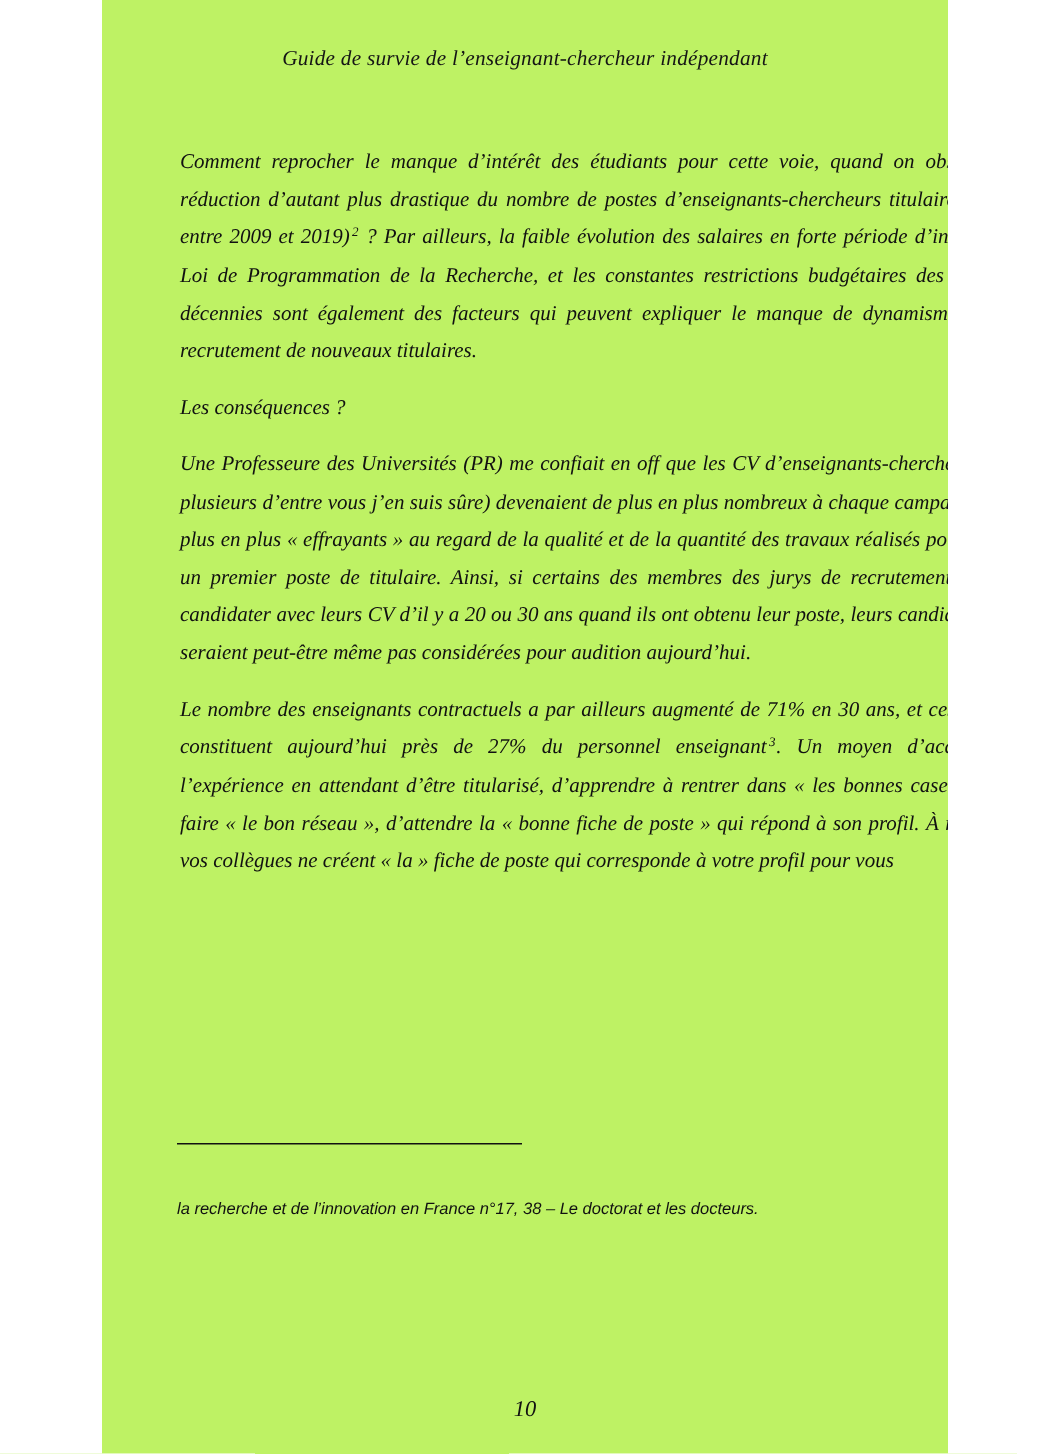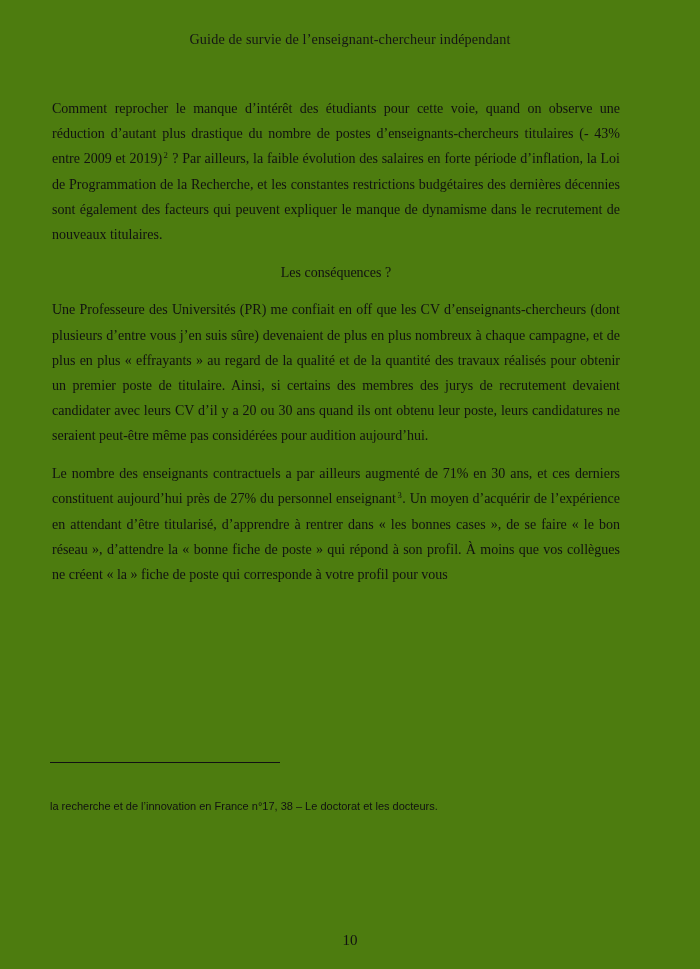--- a/index.html
+++ b/index.html
@@ -2,27 +2,28 @@
 <html><head>
 <meta charset="utf-8">
 <style>
   html, body {
     margin: 0;
     padding: 0;
     background: #ffffff;
   }
   .page {
     position: relative;
-    width: 700px;
+    width: 564px;
     height: 969px;
     margin: 0 auto;
-    background: #4d7c0f;
+    background: #bef264;
     overflow: hidden;
     color: #111111;
     font-family: "Liberation Serif", "DejaVu Serif", serif;
+    font-style: italic;
   }
 
   
   .running-head {
     position: absolute;
     top: 31px;
     left: 0;
     right: 0;
     text-align: center;
     font-family: "Liberation Serif", "DejaVu Serif", serif;
@@ -41,21 +42,21 @@
   .para {
     margin: 0 0 12.5px 0;
     font-size: 14px;
     line-height: 25.2px;
     text-align: justify;
     text-justify: inter-word;
     color: #111111;
     hyphens: none;
   }
   .para:last-child { margin-bottom: 12px; }
-  .para.short { text-align: center; }
+  .para.short { text-align: left; }
   sup.fn {
     font-size: 0.62em;
     vertical-align: super;
     line-height: 0;
     padding-left: 1.5px;
     padding-right: 0.5px;
   }
 
   
   .footnote-area {

